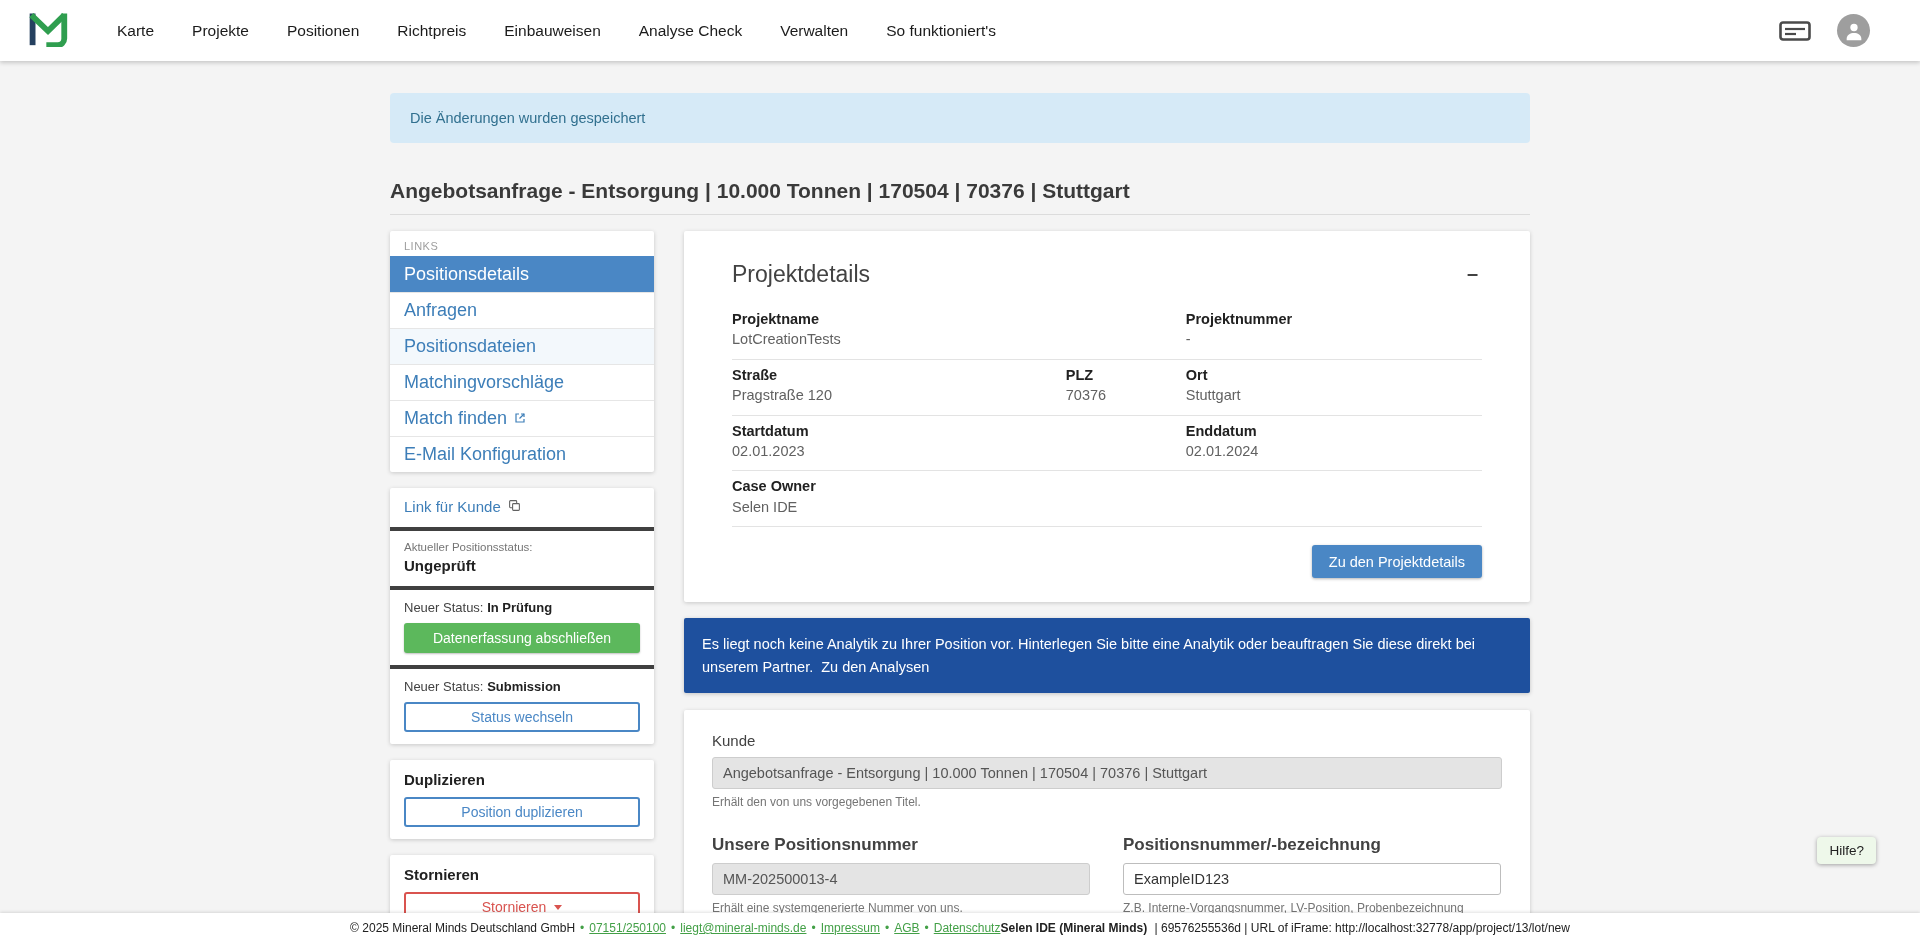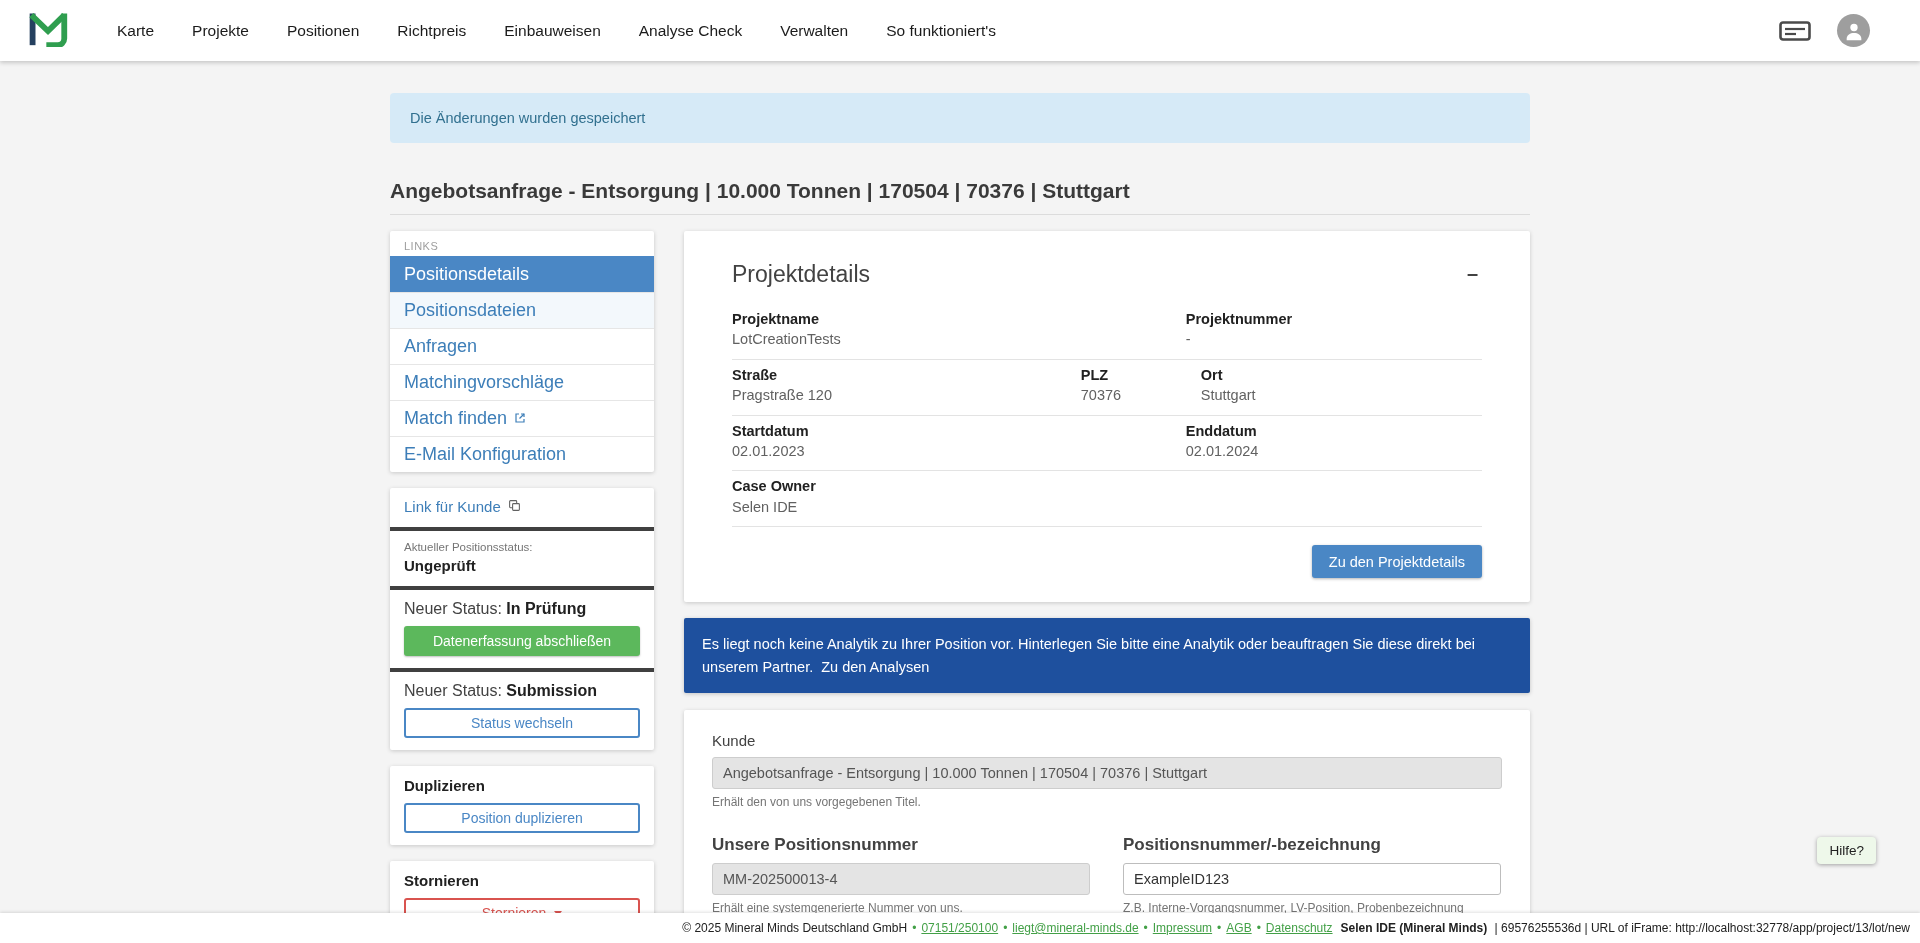--- a/index.html
+++ b/index.html
@@ -60,21 +60,21 @@
     display: flex; align-items: center; gap: 7px;
   }
   .side-item.active { background: #4a87c5; color: #fff; border-top-color: #4a87c5; }
   .side-item.tinted { background: #f3f8fc; }
 
   .section { padding: 10px 14px 12px; border-top: 4px solid #404040; }
   .section:first-child { border-top: none; }
   .link-blue { color: #3d7eb8; font-size: 15px; display: flex; align-items: center; gap: 7px; cursor: pointer; }
   .small-label { font-size: 11.5px; color: #757575; }
   .status-value { font-size: 15px; font-weight: 700; color: #212121; margin-top: 4px; }
-  .new-status-line { font-size: 16px; color: #424242; }
+  .new-status-line { font-size: 13px; color: #424242; }
   .new-status-line b { color: #212121; }
 
   .btn {
     display: block; width: 100%; height: 30px; border-radius: 3px;
     font-size: 14px; font-family: inherit; cursor: pointer; text-align: center;
   }
   .btn-green {
     background: #5cb85c; color: #fff; border: none;
     box-shadow: 0 1px 2px rgba(0,0,0,0.25); margin-top: 8px;
   }
@@ -88,21 +88,21 @@
   .side-card-title { font-size: 15px; font-weight: 700; color: #212121; padding: 11px 14px 0; }
   .side-card-body { padding: 1px 14px 12px; }
 
   
   .panel { padding: 30px 48px 24px; }
   .panel-head { display: flex; justify-content: space-between; align-items: flex-start; margin-bottom: 16px; }
   .panel-title { font-size: 23px; font-weight: 400; color: #424242; }
   .collapse-btn { font-size: 20px; font-weight: 700; color: #424242; cursor: pointer; line-height: 1; padding: 2px 4px; }
 
   .pd-row { display: flex; border-bottom: 1px solid #e3e3e3; padding: 7px 0 10px; }
-  .w-a { width: 44.5%; } .w-b { width: 16%; margin-left: 15px; } .w-wide { width: 60.5%; } .w-rest { flex: 1; } .w-full { width: 100%; }
+  .w-a { width: 44.5%; } .w-b { width: 16%; } .w-wide { width: 60.5%; } .w-rest { flex: 1; } .w-full { width: 100%; }
   .pd-label { font-size: 14.5px; font-weight: 700; color: #212121; line-height: 1.2; margin-bottom: 3px; }
   .pd-value { font-size: 14.5px; color: #616161; line-height: 1.2; }
 
   .panel-actions { display: flex; justify-content: flex-end; margin-top: 18px; }
   .btn-primary {
     background: #4a87c5; color: #fff; border: none; height: 33px; padding: 0 17px;
     font-size: 14.5px; font-family: inherit; border-radius: 3px;
     box-shadow: 0 1px 3px rgba(0,0,0,0.3); cursor: pointer;
   }
 
@@ -132,21 +132,21 @@
     position: absolute; right: 44px; bottom: 79px; background: #eef8ea;
     border: none; border-radius: 4px; padding: 6px 12px; font-size: 13.5px;
     font-family: inherit; color: #212121; box-shadow: 0 1px 4px rgba(0,0,0,0.35);
     cursor: pointer; z-index: 50;
   }
 
   
   .footer {
     position: absolute; left: 0; right: 0; bottom: 0; height: 30px; background: #fff;
     box-shadow: 0 -1px 3px rgba(0,0,0,0.12); display: flex; align-items: center;
-    justify-content: flex-end; padding: 0 10px; font-size: 12px; color: #212121; z-index: 45; gap: 8px;
+    justify-content: center; padding: 0 10px; font-size: 12px; color: #212121; z-index: 45;
   }
   .footer-left { display: flex; align-items: center; gap: 5px; white-space: nowrap; }
   .footer-link { color: #43a047; text-decoration: underline; cursor: pointer; }
   .footer-sep { color: #43a047; }
   .footer-right { white-space: nowrap; }
   .footer-user { font-weight: 700; margin-right: 4px; }
 </style>
 </head>
 <body>
 
@@ -199,25 +199,25 @@
 
       <div class="layout">
 
         <div class="sidebar">
 
           <div class="card">
             <div class="links-header">LINKS</div>
             <div class="side-item active">
               <span>Positionsdetails</span>
             </div>
+            <div class="side-item">
+              <span>Anfragen</span>
+            </div>
             <div class="side-item tinted">
               <span>Positionsdateien</span>
-            </div>
-            <div class="side-item">
-              <span>Anfragen</span>
             </div>
             <div class="side-item">
               <span>Matchingvorschläge</span>
             </div>
             <div class="side-item">
               <span>Match finden</span>
               <span>
                 <svg width="12" height="12" viewBox="0 0 24 24" fill="none" stroke="currentColor" stroke-width="2.4">
                   <path d="M10 4H4v16h16v-6"></path>
                     <path d="M14 4h6v6"></path>

